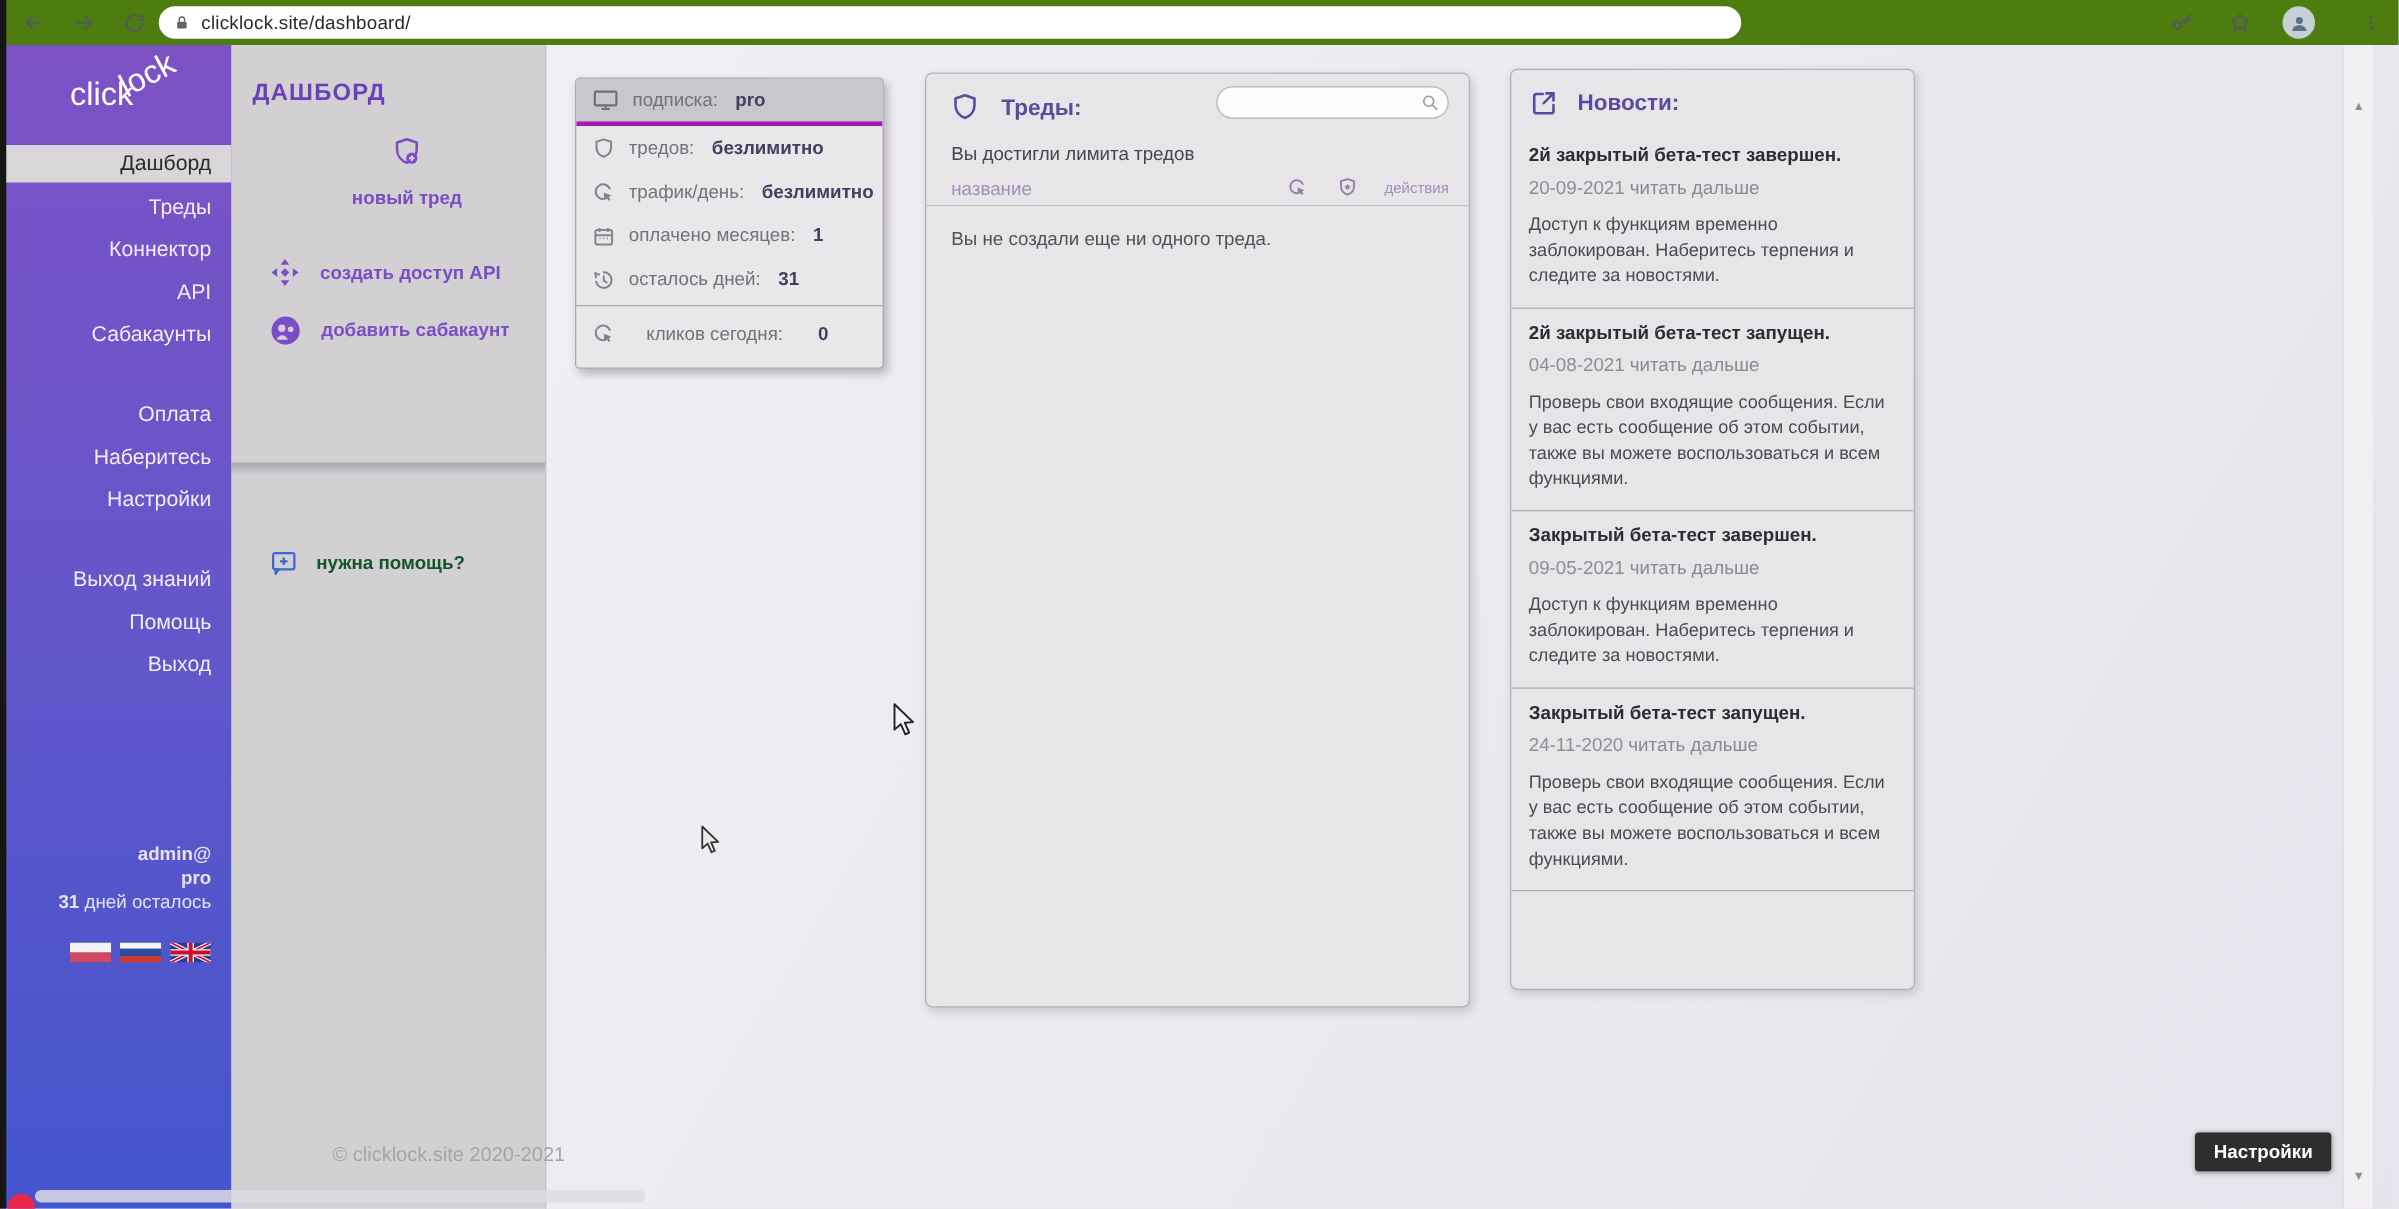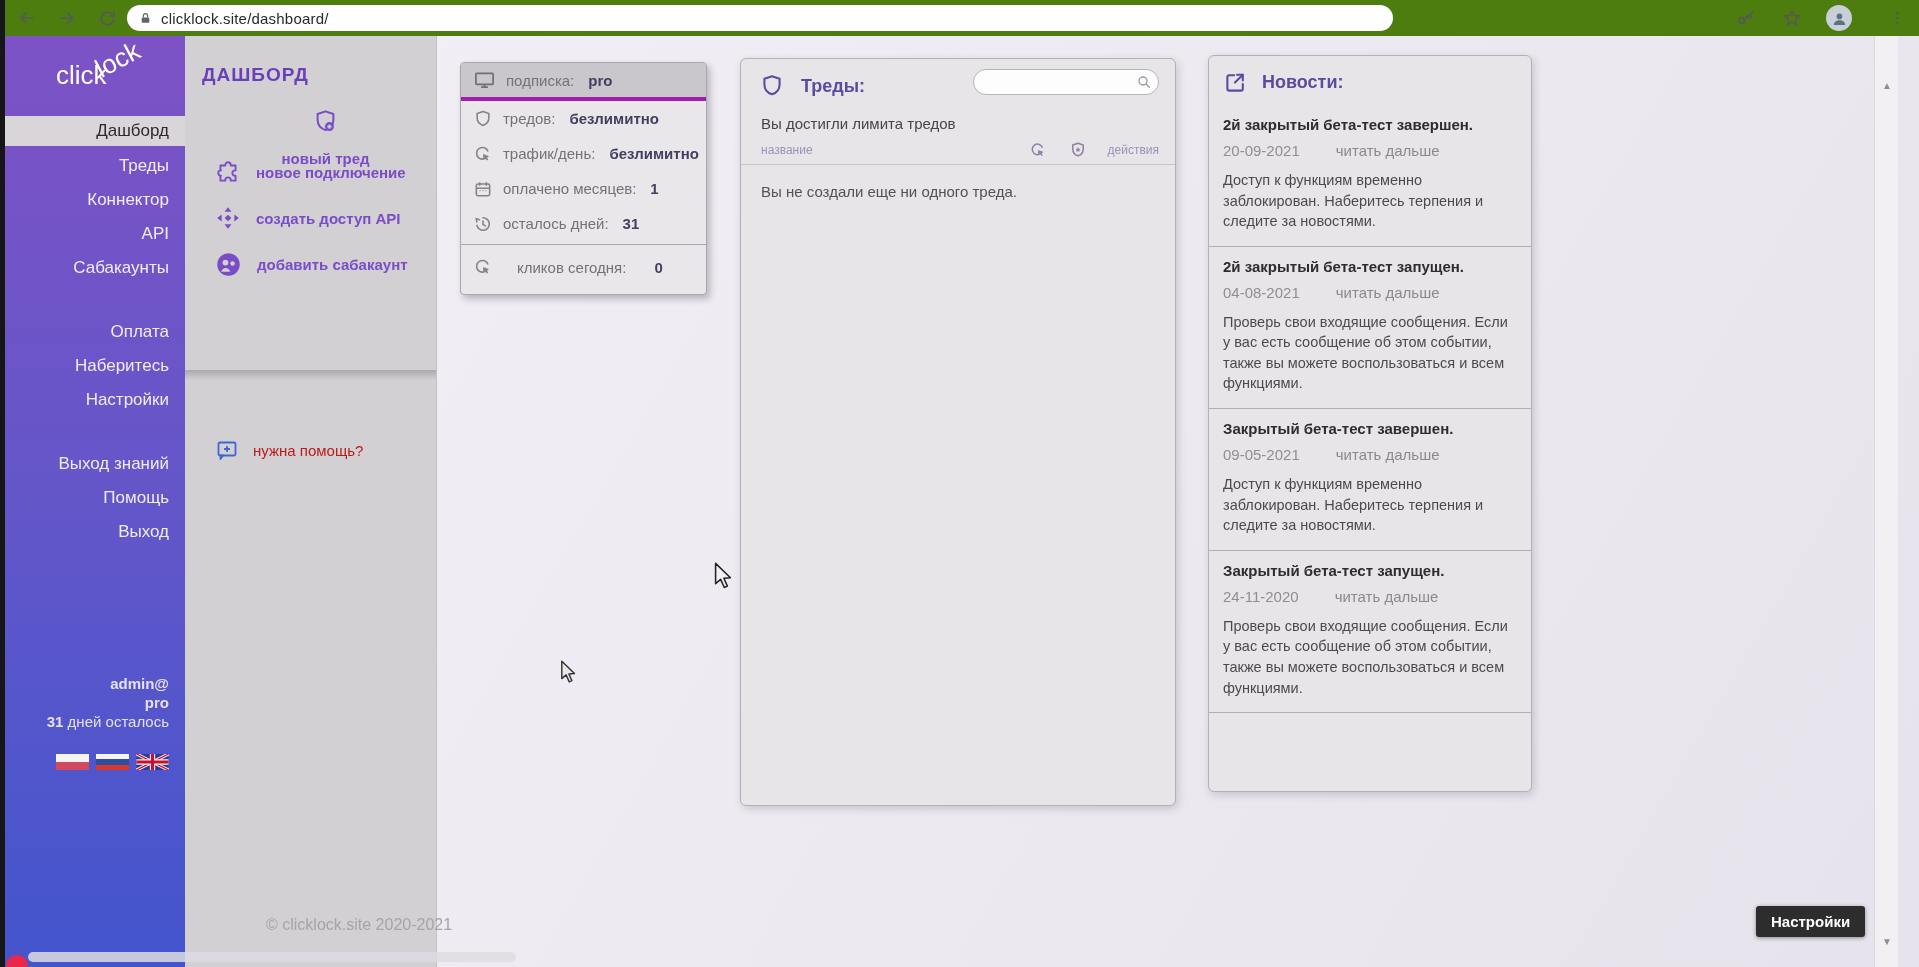--- a/index.html
+++ b/index.html
@@ -31,21 +31,21 @@
   .rec-dot { position:absolute; left:6px; top:919px; width:22px; height:22px; border-radius:50%; background:#e8274b; }
 
   
   .dashcol { position:absolute; left:185px; top:36px; width:252px; height:931px; background:#d2d0d3; border-right:1px solid #c3c1c6; z-index:4; }
   .dashcol-title { position:absolute; left:17px; top:28px; color:#6a40ba; font-size:19px; font-weight:bold; letter-spacing:1px; }
   .action-row { position:absolute; left:0; width:100%; height:36px; display:flex; align-items:center; padding-left:30px; gap:15px; cursor:pointer; }
   .action-row .lbl { color:#7a4dc6; font-size:15px; font-weight:bold; white-space:nowrap; }
   .panel-shadow { position:absolute; left:0; top:334px; width:100%; height:10px;
                   background:linear-gradient(to bottom, rgba(80,75,88,.30), rgba(80,75,88,0)); }
   .help-row { position:absolute; left:30px; top:402px; height:24px; display:flex; align-items:center; gap:14px; cursor:pointer; }
-  .help-row .lbl { color:#b91c1c; font-size:15px; font-weight:normal; }
+  .help-row .lbl { color:#14532d; font-size:15px; font-weight:bold; }
 
   
   .main { position:absolute; left:437px; top:36px; width:1482px; height:931px;
           background:linear-gradient(120deg,#f2eef5 0%, #ece8f0 55%, #e7e3ec 100%); }
 
   
   .subcard { position:absolute; left:23px; top:26px; width:247px; height:233px; background:#e9e7ea;
              border:1px solid #a9a7ad; border-radius:4px; box-shadow:3px 4px 7px rgba(40,35,50,.28); }
   .subcard-header { height:38px; background:#c9c7cb; border-bottom:4px solid #a21caf; border-radius:3px 3px 0 0;
                     display:flex; align-items:center; padding-left:12px; gap:10px; }
@@ -59,34 +59,34 @@
   
   .threads { position:absolute; left:303px; top:22px; width:436px; height:748px; background:#e7e5e8;
              border:1px solid #b3b1b6; border-radius:6px; box-shadow:2px 3px 8px rgba(40,35,50,.18); }
   .threads-head { position:absolute; left:18px; top:14px; display:flex; align-items:center; gap:16px; color:#5b4aa0; }
   .threads-title { font-size:18px; font-weight:bold; color:#5b4a9e; }
   .t-search { position:absolute; right:16px; top:10px; width:186px; height:26px; }
   .t-search input { width:100%; height:100%; border:1px solid #b7b5ba; border-radius:13px; background:#fdfdfe; outline:none; padding:0 28px 0 12px; font-size:13px; }
   .t-search .mag { position:absolute; right:7px; top:5px; color:#9a99a0; }
   .limit-msg { position:absolute; left:20px; top:56px; font-size:15px; color:#46454b; }
   .t-cols { position:absolute; left:0; top:82px; width:100%; height:24px; border-bottom:1px solid #c6c4c8; }
-  .col-name { position:absolute; left:20px; top:2px; font-size:12px; color:#9f90b8; }
+  .col-name { position:absolute; left:20px; top:2px; font-size:15px; color:#9f90b8; }
   .col-ic1 { position:absolute; left:288px; top:0; color:#8f7fa8; }
   .col-ic2 { position:absolute; left:328px; top:0; color:#8f7fa8; }
   .col-actions { position:absolute; right:16px; top:2px; font-size:12px; color:#9f90b8; }
   .empty-msg { position:absolute; left:20px; top:124px; font-size:15px; color:#525157; }
 
   
   .news { position:absolute; left:771px; top:19px; width:324px; height:737px; background:#e7e5e8;
           border:1px solid #b3b1b6; border-radius:6px; box-shadow:2px 3px 8px rgba(40,35,50,.18); overflow:hidden; }
   .news-head { display:flex; align-items:center; gap:14px; padding:14px 0 10px 14px; color:#5b4aa0; }
   .news-title { font-size:18px; font-weight:bold; color:#5b4a9e; }
   .news-item { padding:11px 14px 14px 14px; border-bottom:1px solid #b0aeb4; }
   .news-item .ni-title { font-size:15px; font-weight:bold; color:#2d2c32; margin-bottom:9px; }
-  .ni-meta { display:flex; gap:36px; font-size:15px; color:#8f8e94; margin-bottom:11px; }
+  .ni-meta { display:flex; gap:4px; font-size:15px; color:#8f8e94; margin-bottom:11px; }
   .ni-read { color:#8a8990; cursor:pointer; }
   .ni-body { font-size:14.5px; color:#4b4a51; line-height:1.42; }
 
   
   .vscroll { position:absolute; left:1874px; top:36px; width:24px; height:931px; background:#f2f0f3; border-left:1px solid #dcdade; z-index:6; }
   .vs-arrow { position:absolute; left:0; width:24px; height:18px; display:flex; align-items:center; justify-content:center; color:#8f8e94; font-size:10px; }
   .hscroll-thumb { position:absolute; left:28px; top:952px; width:488px; height:10px; border-radius:5px; background:rgba(222,220,226,.85); z-index:30; }
   .tooltip { position:absolute; left:1756px; top:906px; background:#2d2d2d; color:#ffffff; font-size:15px; font-weight:bold;
              padding:7px 15px; border-radius:3px; z-index:40; box-shadow:0 1px 4px rgba(0,0,0,.4); }
   .copyright { position:absolute; left:266px; top:916px; font-size:16px; color:#a5a4a9; z-index:8; }
@@ -209,28 +209,20 @@
     <span style="display:flex;color:#7a4dc6;">
       <svg width="27" height="27" viewBox="0 0 24 24" fill="none" stroke="currentColor" stroke-width="1.8" stroke-linejoin="round">
           <path d="M12 3l7 2.3v5.2c0 4.3-3 7.8-7 9.2-4-1.4-7-4.9-7-9.2V5.3z"></path>
           <circle cx="15.5" cy="16.5" r="4" fill="#7a4dc6" stroke="none"></circle>
           <path d="M15.5 14.6v3.8M13.6 16.5h3.8" stroke="#d2d0d3" stroke-width="1.6"></path>
         </svg>
     </span>
     <span class="lbl">новый тред</span>
   </div>
 
-  <div class="action-row" style="top:118px;">
-    <span style="display:flex;color:#7a4dc6;">
-      <svg width="26" height="26" viewBox="0 0 24 24" fill="none" stroke="currentColor" stroke-width="1.7" stroke-linejoin="round">
-          <path d="M9.5 5.5a2.5 2.5 0 0 1 5 0V6H19v4.5h-.5a2.5 2.5 0 0 0 0 5h.5V20h-4.5v-.5a2.5 2.5 0 0 0-5 0v.5H5v-4.5h.5a2.5 2.5 0 0 1 0-5H5V6h4.5z"></path>
-        </svg>
-    </span>
-    <span class="lbl">новое подключение</span>
-  </div>
 
   <div class="action-row" style="top:164px;">
     <span style="display:flex;color:#7a4dc6;">
       <svg width="26" height="26" viewBox="0 0 24 24" fill="currentColor">
           <path d="M12 2l3.2 4.2H8.8z"></path>
           <path d="M12 22l-3.2-4.2h6.4z"></path>
           <path d="M2 12l4.2-3.2v6.4z"></path>
           <path d="M22 12l-4.2 3.2V8.8z"></path>
           <rect x="9.8" y="9.8" width="4.4" height="4.4" transform="rotate(45 12 12)"></rect>
         </svg>

